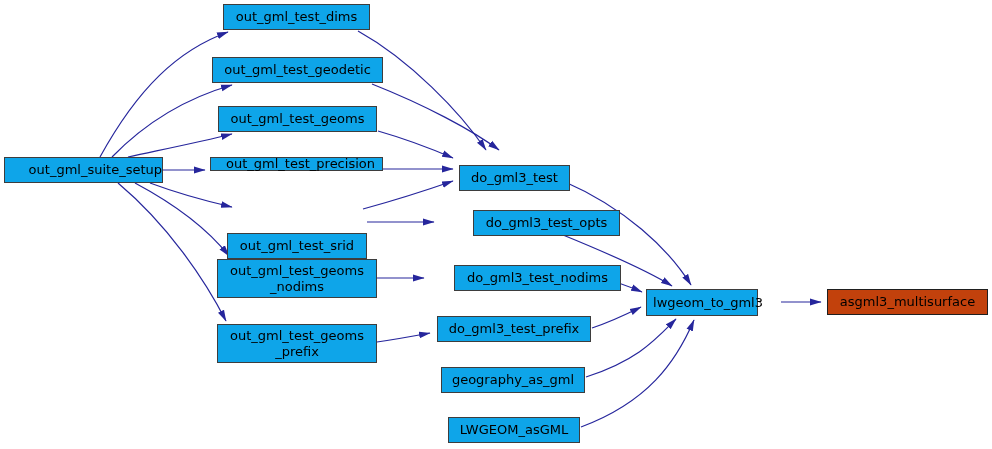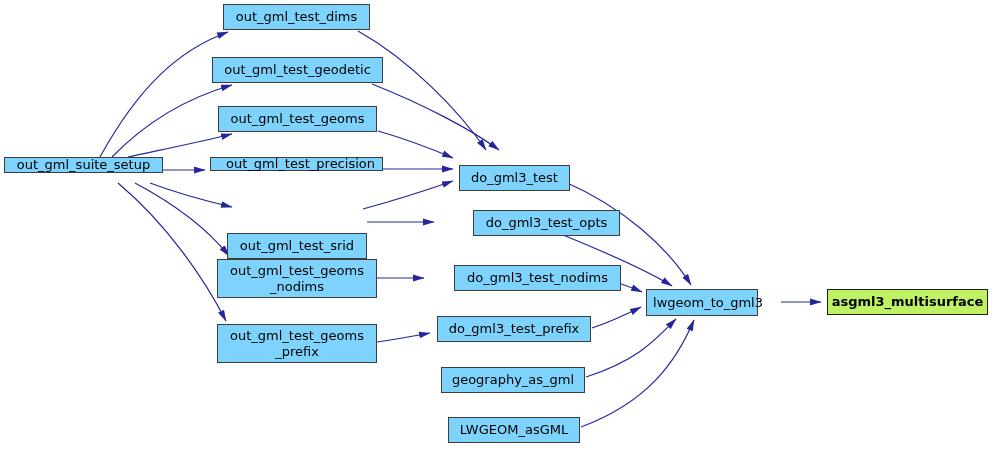--- a/index.html
+++ b/index.html
@@ -14,36 +14,35 @@
   svg.edge-layer {
     position: absolute;
     left: 0; top: 0;
     width: 992px; height: 449px;
     pointer-events: none;
   }
   .node {
     position: absolute;
     box-sizing: border-box;
     border: 1.4px solid #3d3d3d;
-    background: #7dd3fc;
+    background: #0ea5e9;
     color: #000000;
     display: flex;
     align-items: center;
     justify-content: center;
     text-align: center;
     font-size: 13px;
     line-height: 16px;
     white-space: pre-line;
     cursor: pointer;
   }
   .node.highlight {
-    background: #bef264;
+    background: #c2410c;
     border-color: #1f1f1f;
     cursor: default;
-    font-weight: bold;
   }
 </style>
 </head>
 <body>
 
 <div class="canvas">
 
   <svg class="edge-layer" viewBox="0 0 992 449" xmlns="http://www.w3.org/2000/svg">
     <defs>
       <marker id="arrow" viewBox="0 0 12 8" refX="11" refY="4" markerWidth="12" markerHeight="8" markerUnits="userSpaceOnUse" orient="auto">
@@ -69,21 +68,21 @@
       <path d="M 563,181 C 625,208 668,248 691,285" marker-end="url(#arrow)"></path>
       <path d="M 563,235 C 612,255 648,271 672,286" marker-end="url(#arrow)"></path>
       <path d="M 598,277 C 614,281 628,286 642,292" marker-end="url(#arrow)"></path>
       <path d="M 592,328 C 610,322 627,314 641,307" marker-end="url(#arrow)"></path>
       <path d="M 586,377 C 638,360 655,340 676,319" marker-end="url(#arrow)"></path>
       <path d="M 581,427 C 648,402 676,362 694,320" marker-end="url(#arrow)"></path>
       <path d="M 781,302 L 821,302" marker-end="url(#arrow)"></path>
     </g>
   </svg>
 
-  <div class="node" style="left:4px; top:157px; width:159px; height:16px;">
+  <div class="node" style="left:4px; top:157px; width:159px; height:26px;justify-content:flex-end;">
     <span>out_gml_suite_setup</span>
   </div>
 
   <div class="node" style="left:223px; top:4px; width:147px; height:26px;">
     <span>out_gml_test_dims</span>
   </div>
 
   <div class="node" style="left:212px; top:57px; width:171px; height:26px;">
     <span>out_gml_test_geodetic</span>
   </div>

